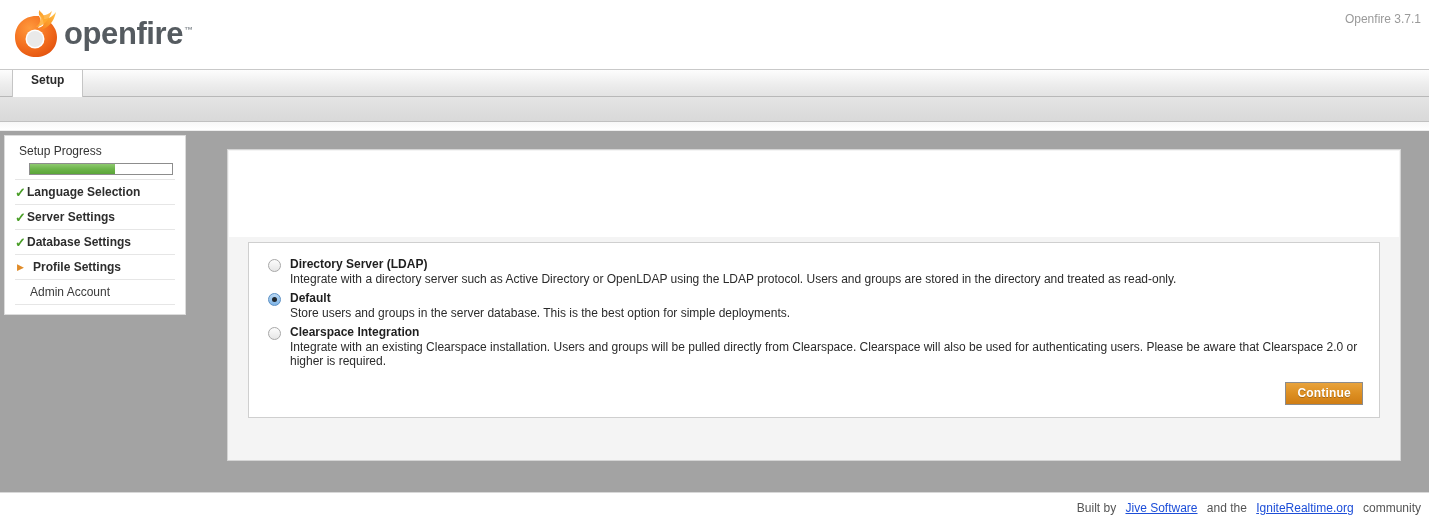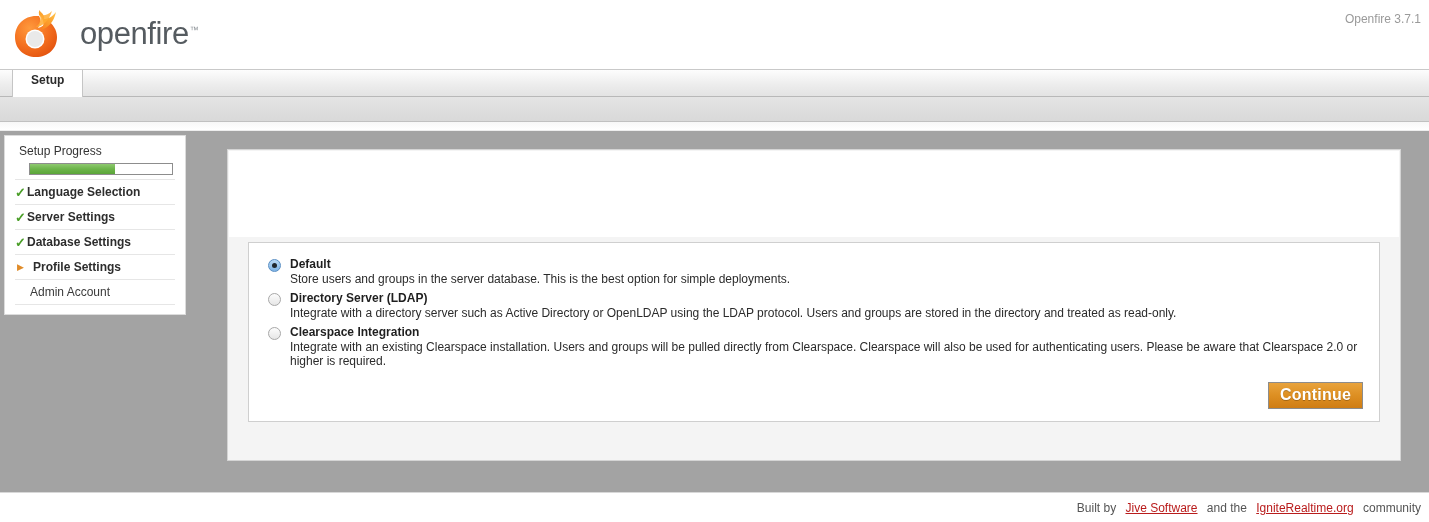--- a/index.html
+++ b/index.html
@@ -33,23 +33,23 @@
   }
   #logo-mark {
     width: 56px;
     height: 56px;
     position: relative;
   }
   #wordmark {
     font-size: 31px;
     color: #555b60;
     letter-spacing: -0.4px;
-    margin-left: 16px;
-    position: relative;
-    font-weight: normal;
+    margin-left: 0;
+    position: relative;
+    font-weight: bold;
   }
   #wordmark-tm {
     font-size: 9px;
     vertical-align: super;
     color: #8b9196;
     margin-left: 1px;
   }
   #version {
     position: absolute;
     right: 8px;
@@ -248,21 +248,21 @@
     color: #2b2b2b;
     line-height: 14px;
   }
   #button-row {
     display: flex;
     justify-content: flex-end;
     margin-top: 14px;
   }
   #continue-btn {
     font-family: "Liberation Sans", sans-serif;
-    font-size: 16px;
+    font-size: 12px;
     font-weight: bold;
     color: #ffffff;
     background: linear-gradient(to bottom, #e8a33d 0%, #dd8f22 50%, #cf7d14 100%);
     border: 1px solid #8c8c8c;
     padding: 3px 11px 4px 11px;
     cursor: pointer;
     text-shadow: 0 1px 0 rgba(0,0,0,0.25);
     letter-spacing: 0.2px;
   }
 
@@ -278,21 +278,21 @@
     display: flex;
     align-items: center;
     justify-content: flex-end;
     padding-right: 8px;
     box-sizing: border-box;
     font-size: 12px;
     color: #555555;
     padding-left: 32px;
   }
   #footer a {
-    color: #b91c1c;
+    color: #1d4ed8;
     text-decoration: underline;
   }
   #footer span.sep { padding: 0 3px; }
 </style>
 </head>
 <body>
 
 <div id="header">
   <div id="logo-area">
     <div id="logo-mark">
@@ -365,32 +365,32 @@
   <div id="panel">
     <div id="panel-head-bg"></div>
     <div id="panel-inner">
       <div id="panel-title">Profile Settings</div>
       <div id="panel-desc">Choose the user and group system to use with the server.</div>
     </div>
 
     <div id="options-box">
 
       <div class="option">
+        <span class="radio off"></span>
+        <div class="option-body">
+          <div class="option-title">Directory Server (LDAP)</div>
+          <div class="option-desc">Integrate with a directory server such as Active Directory or OpenLDAP using the LDAP protocol. Users and groups are stored in the directory and treated as read-only.</div>
+        </div>
+      </div>
+
+      <div class="option">
         <span class="radio on"></span>
         <div class="option-body">
           <div class="option-title">Default</div>
           <div class="option-desc">Store users and groups in the server database. This is the best option for simple deployments.</div>
-        </div>
-      </div>
-
-      <div class="option">
-        <span class="radio off"></span>
-        <div class="option-body">
-          <div class="option-title">Directory Server (LDAP)</div>
-          <div class="option-desc">Integrate with a directory server such as Active Directory or OpenLDAP using the LDAP protocol. Users and groups are stored in the directory and treated as read-only.</div>
         </div>
       </div>
 
       <div class="option">
         <span class="radio off"></span>
         <div class="option-body">
           <div class="option-title">Clearspace Integration</div>
           <div class="option-desc">Integrate with an existing Clearspace installation. Users and groups will be pulled directly from Clearspace. Clearspace will also be used for authenticating users. Please be aware that Clearspace 2.0 or higher is required.</div>
         </div>
       </div>

